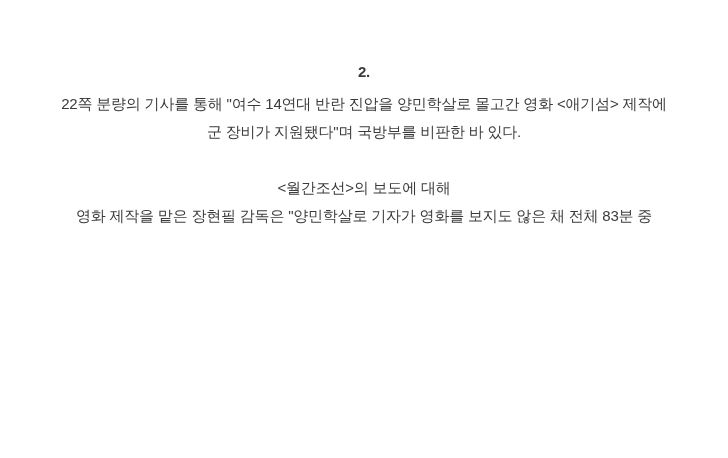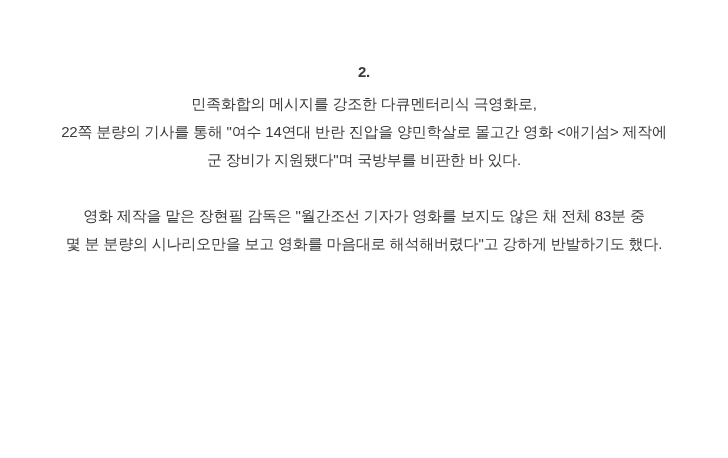--- a/index.html
+++ b/index.html
@@ -35,20 +35,19 @@
   .blank {
     height: 28px;
   }
 </style>
 </head>
 <body>
 
 <div class="page">
   <div class="textblock">
     <div class="line heading">2.</div>
-    <div class="line">민족화합의 메시지를 강조한 다큐멘터리식 극영화로,</div>
     <div class="line">22쪽 분량의 기사를 통해 "여수 14연대 반란 진압을 양민학살로 몰고간 영화 &lt;애기섬&gt; 제작에</div>
     <div class="line">군 장비가 지원됐다"며 국방부를 비판한 바 있다.</div>
     <div class="line blank"></div>
-    <div class="line">영화 제작을 맡은 장현필 감독은 "월간조선 기자가 영화를 보지도 않은 채 전체 83분 중</div>
-    <div class="line">몇 분 분량의 시나리오만을 보고 영화를 마음대로 해석해버렸다"고 강하게 반발하기도 했다.</div>
+    <div class="line">&lt;월간조선&gt;의 보도에 대해</div>
+    <div class="line">영화 제작을 맡은 장현필 감독은 "양민학살로 기자가 영화를 보지도 않은 채 전체 83분 중</div>
   </div>
 </div>
 
 </body></html>

